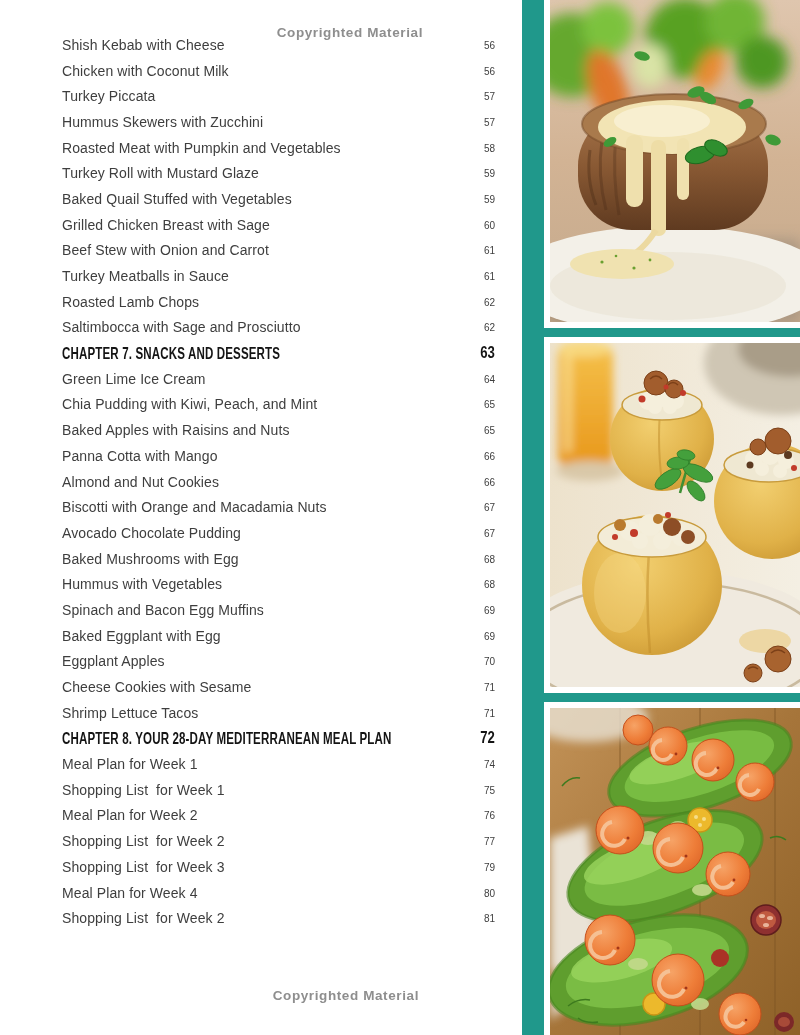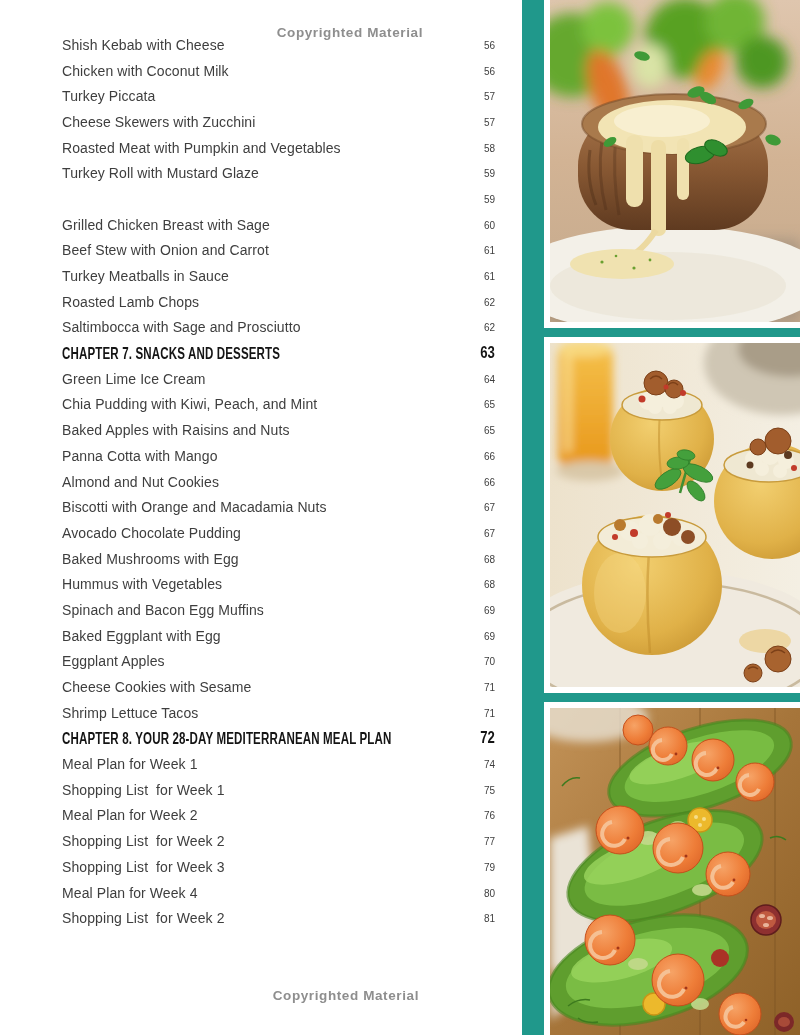--- a/index.html
+++ b/index.html
@@ -57,35 +57,36 @@
         <span class="toc-label">Chicken with Coconut Milk</span>
         <span class="toc-page">56</span>
       </div>
 
       <div class="toc-row row-item">
         <span class="toc-label">Turkey Piccata</span>
         <span class="toc-page">57</span>
       </div>
 
       <div class="toc-row row-item">
-        <span class="toc-label">Cheese Skewers with Zucchini</span>
+        <span class="toc-label">Hummus Skewers with Zucchini</span>
         <span class="toc-page">57</span>
       </div>
 
       <div class="toc-row row-item">
         <span class="toc-label">Roasted Meat with Pumpkin and Vegetables</span>
         <span class="toc-page">58</span>
       </div>
 
       <div class="toc-row row-item">
         <span class="toc-label">Turkey Roll with Mustard Glaze</span>
         <span class="toc-page">59</span>
       </div>
 
       <div class="toc-row row-item">
+        <span class="toc-label">Baked Quail Stuffed with Vegetables</span>
         <span class="toc-page">59</span>
       </div>
 
       <div class="toc-row row-item">
         <span class="toc-label">Grilled Chicken Breast with Sage</span>
         <span class="toc-page">60</span>
       </div>
 
       <div class="toc-row row-item">
         <span class="toc-label">Beef Stew with Onion and Carrot</span>

